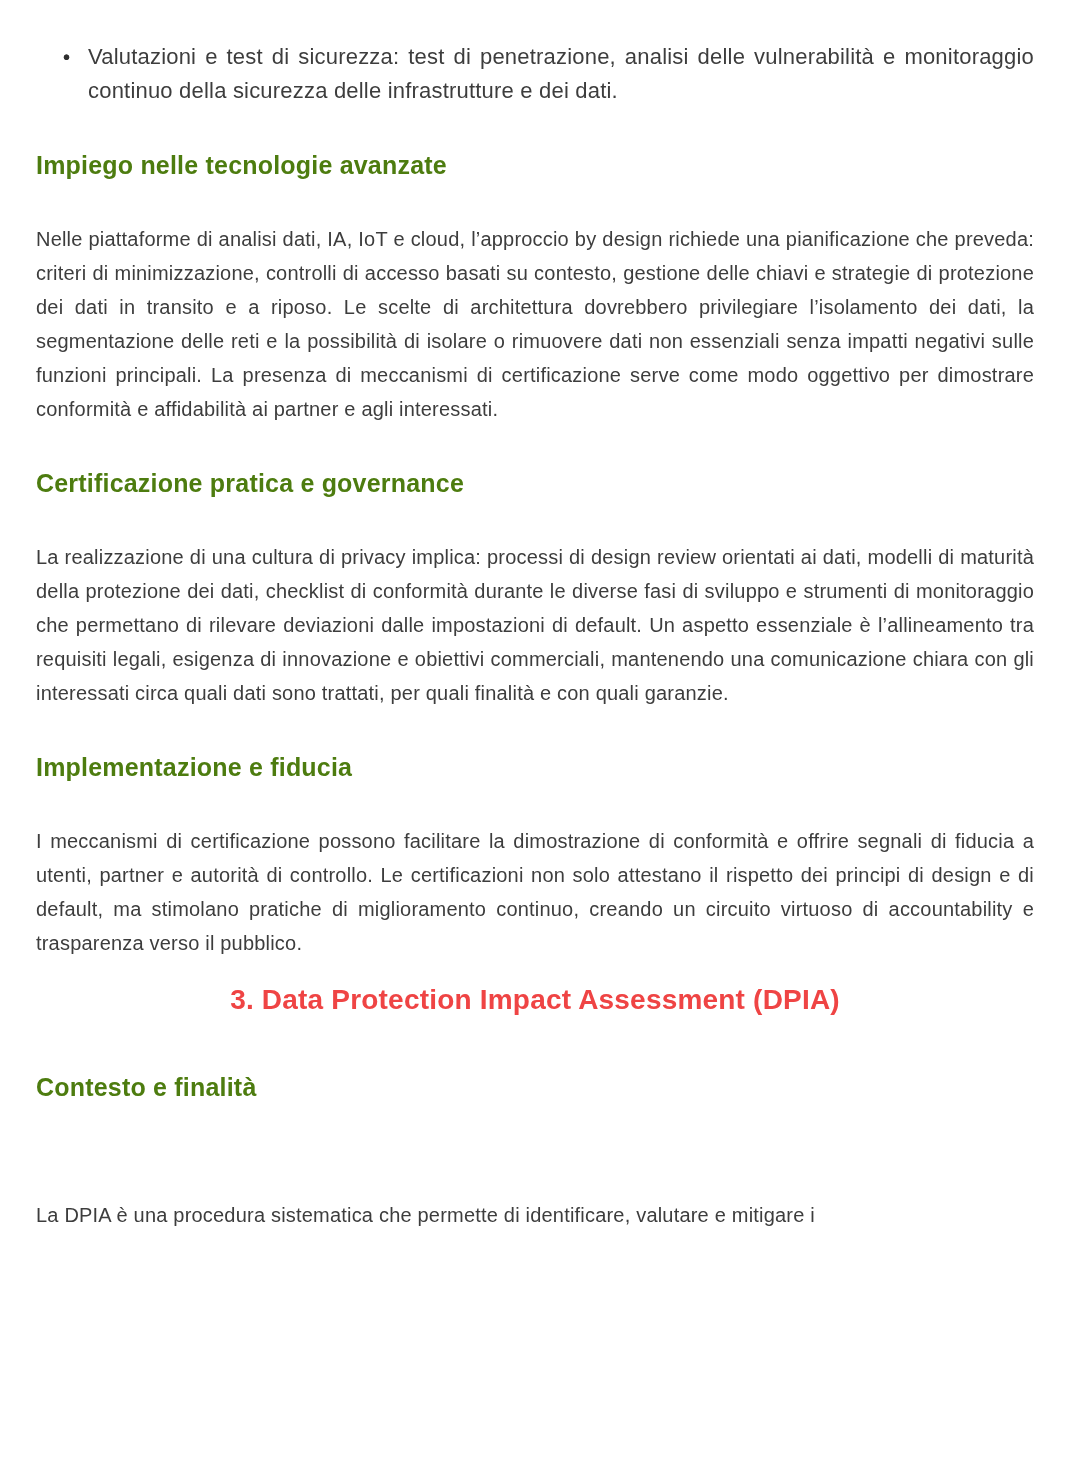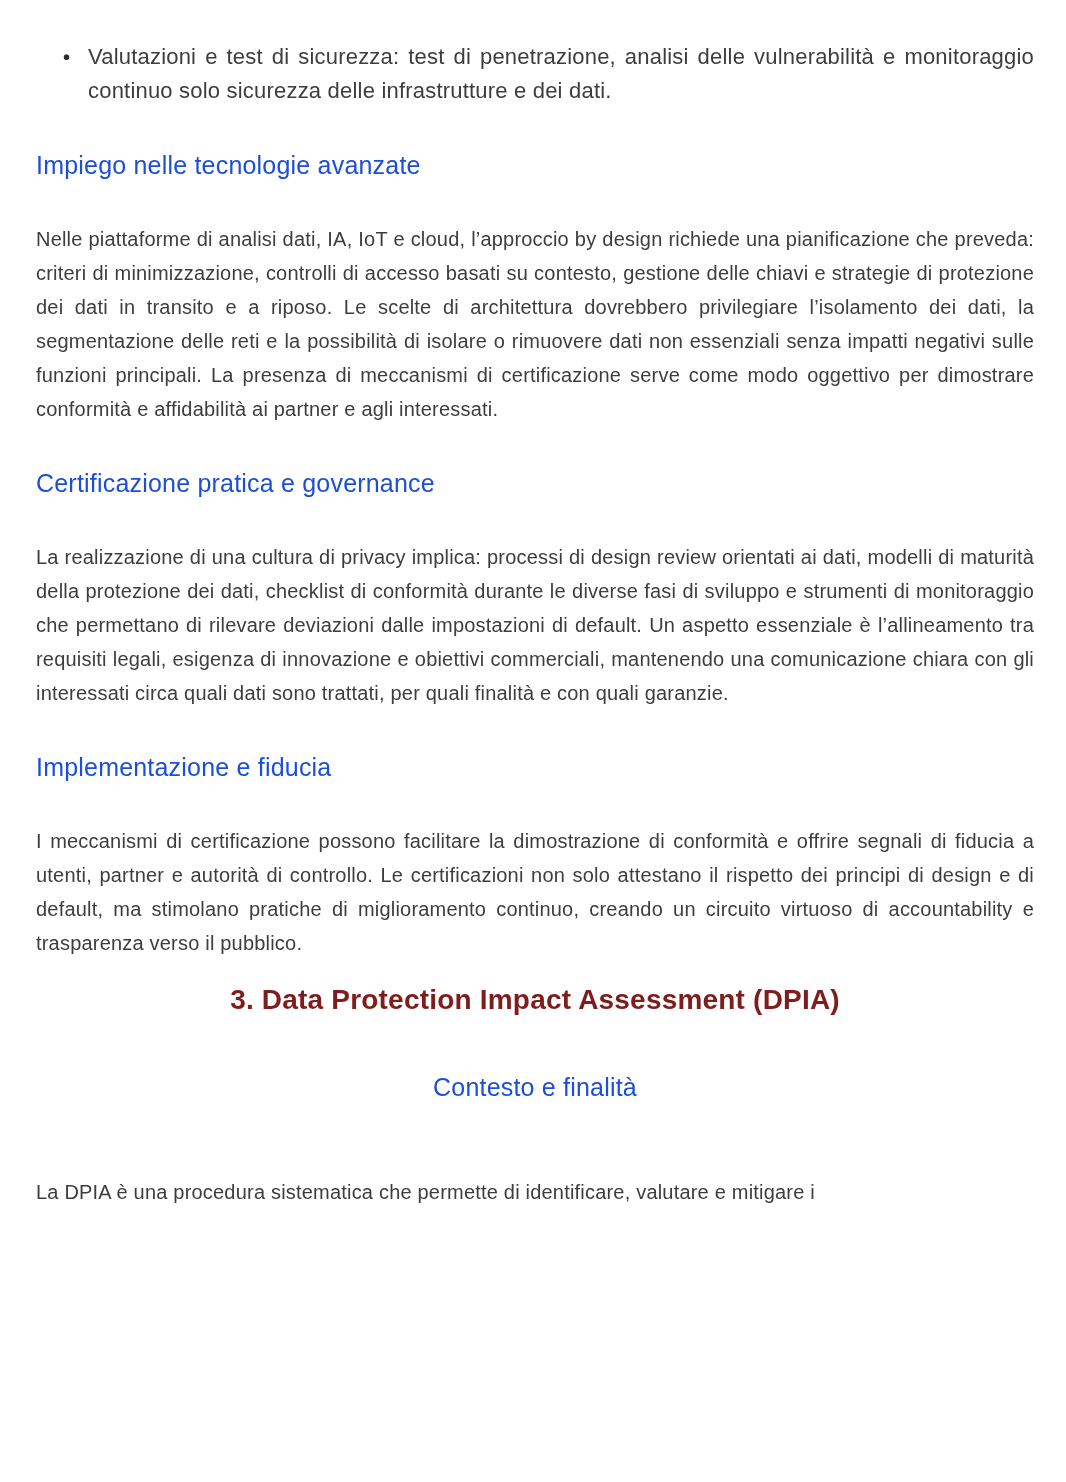--- a/index.html
+++ b/index.html
@@ -39,63 +39,62 @@
     top: 0;
     font-size: 20px;
     line-height: 34px;
     color: #2f2f2f;
   }
   
   .section-heading {
     margin: 41px 0 0 0;
     font-size: 25px;
     line-height: 32px;
-    font-weight: normal;
+    font-weight: bold;
     letter-spacing: 0.2px;
-    color: #1d4ed8;
+    color: #4d7c0f;
   }
   
   .body-paragraph {
     margin: 41px 0 0 0;
     font-size: 20px;
     line-height: 34px;
     letter-spacing: 0.2px;
     text-align: justify;
   }
   
   .chapter-title {
     margin: 20px 0 0 0;
     font-size: 28px;
     line-height: 40px;
     font-weight: bold;
     letter-spacing: 0.2px;
     text-align: center;
-    color: #7f1d1d;
+    color: #ef4444;
   }
   .contesto-heading {
     margin-top: 51px;
-    text-align: center;
   }
   .closing-paragraph {
-    margin-top: 72px;
+    margin-top: 95px;
     text-align: left;
   }
 </style>
 </head>
 <body>
 
 <div class="page">
 
   <ul class="bullet-list">
     <li class="bullet-item">
       <span class="dot">•</span>
     </li>
     <li class="bullet-item">
       <span class="dot">•</span>
-      <span>Valutazioni e test di sicurezza: test di penetrazione, analisi delle vulnerabilità e monitoraggio continuo solo sicurezza delle infrastrutture e dei dati.</span>
+      <span>Valutazioni e test di sicurezza: test di penetrazione, analisi delle vulnerabilità e monitoraggio continuo della sicurezza delle infrastrutture e dei dati.</span>
     </li>
   </ul>
 
   <h2 class="section-heading">Impiego nelle tecnologie avanzate</h2>
   <p class="body-paragraph">Nelle piattaforme di analisi dati, IA, IoT e cloud, l’approccio by design richiede una pianificazione che preveda: criteri di minimizzazione, controlli di accesso basati su contesto, gestione delle chiavi e strategie di protezione dei dati in transito e a riposo. Le scelte di architettura dovrebbero privilegiare l’isolamento dei dati, la segmentazione delle reti e la possibilità di isolare o rimuovere dati non essenziali senza impatti negativi sulle funzioni principali. La presenza di meccanismi di certificazione serve come modo oggettivo per dimostrare conformità e affidabilità ai partner e agli interessati.</p>
 
   <h2 class="section-heading">Certificazione pratica e governance</h2>
   <p class="body-paragraph">La realizzazione di una cultura di privacy implica: processi di design review orientati ai dati, modelli di maturità della protezione dei dati, checklist di conformità durante le diverse fasi di sviluppo e strumenti di monitoraggio che permettano di rilevare deviazioni dalle impostazioni di default. Un aspetto essenziale è l’allineamento tra requisiti legali, esigenza di innovazione e obiettivi commerciali, mantenendo una comunicazione chiara con gli interessati circa quali dati sono trattati, per quali finalità e con quali garanzie.</p>
 
   <h2 class="section-heading">Implementazione e fiducia</h2>

